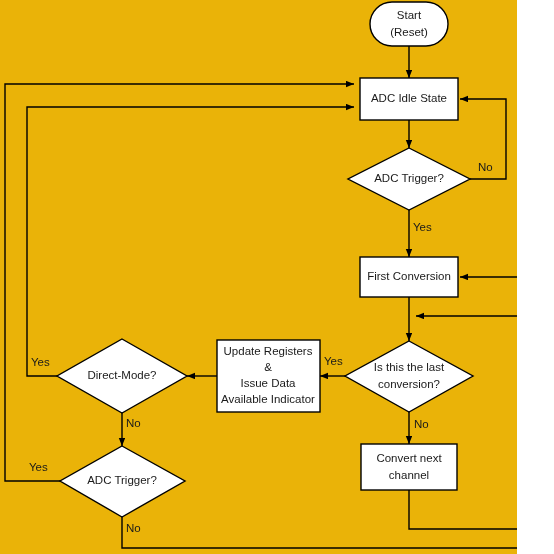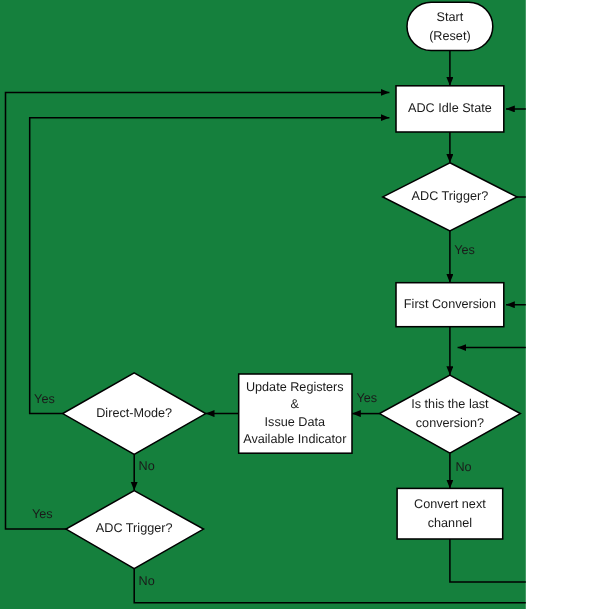--- a/index.html
+++ b/index.html
@@ -4,23 +4,24 @@
 <style>
   html, body {
     margin: 0;
     padding: 0;
     background: #ffffff;
   }
   #canvas {
     position: relative;
     width: 478px;
     height: 554px;
-    background: #15803d;
+    background: #eab308;
     font-family: "Liberation Sans", sans-serif;
     overflow: hidden;
+    padding-left: 39px;
   }
   #flow-svg {
     position: absolute;
     left: 0;
     top: 0;
     width: 554px;
     height: 554px;
   }
   .node-shape {
     fill: #ffffff;

